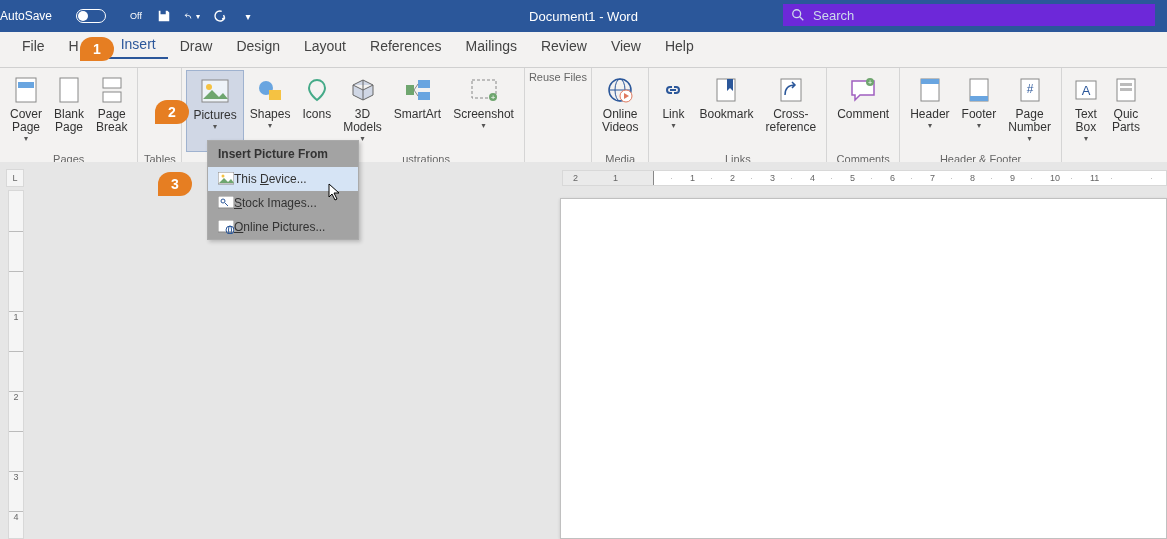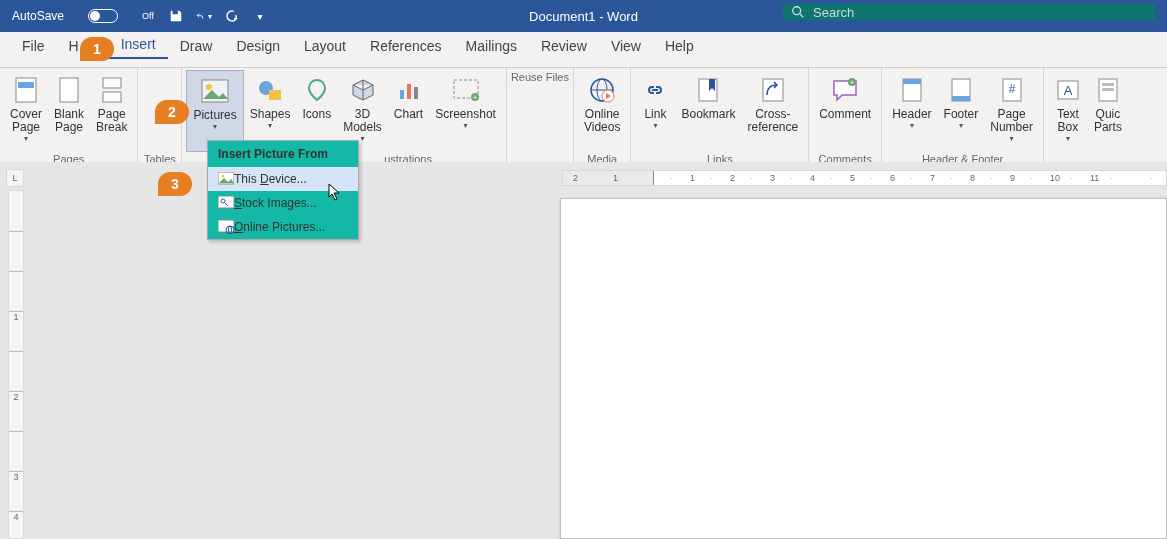--- a/index.html
+++ b/index.html
@@ -1,46 +1,46 @@
 <!DOCTYPE html>
 <html><head>
 <meta charset="utf-8">
 <style>
   * { margin: 0; padding: 0; box-sizing: border-box; font-family: "Segoe UI", Arial, sans-serif; }
   body { width: 1167px; height: 539px; background: #e6e6e6; overflow: hidden; position: relative; }
 
   
   .titlebar { height: 32px; background: #2b579a; color: #fff; display: flex; align-items: center; position: relative; font-size: 12px; }
-  .autosave { display:flex; align-items:center; gap:24px; padding-left:12px; }
+  .autosave { display:flex; align-items:center; gap:24px; }
   .toggle { width:30px; height:14px; border:1px solid #fff; border-radius:7px; position:relative; }
   .toggle::after { content:""; width:10px; height:10px; background:#fff; border-radius:50%; position:absolute; top:1px; left:1px; }
   .tb-icons { display:flex; align-items:center; gap:12px; margin-left:14px; }
   .tb-icon { width:16px; height:16px; display:flex; align-items:center; justify-content:center; fill:#fff; }
   .title-center { position:absolute; left:50%; transform:translateX(-50%); font-size:13px; }
-  .searchbox { position:absolute; right:12px; top:4px; width:372px; height:16px; background:#0f766e; display:flex; align-items:center; padding:0 8px; gap:8px; color:#cdd9eb; font-size:13px; }
+  .searchbox { position:absolute; right:12px; top:4px; width:372px; height:22px; background:#6d28d9; display:flex; align-items:center; padding:0 8px; gap:8px; color:#cdd9eb; font-size:13px; }
   .searchbox svg { fill:#cdd9eb; }
 
   
   .menutabs { height:36px; background:#f3f2f1; display:flex; align-items:flex-end; padding:8px 10px; border-bottom:1px solid #d0d0d0; position:relative; }
   .tab { padding:6px 12px 5px; font-size:14px; color:#444; cursor:pointer; }
   .tab.active { color:#2b579a; border-bottom:2px solid #2b579a;text-align:right; }
 
   
   .ribbon { background:#f3f2f1; height:100px; display:flex; border-bottom:1px solid #c0c0c0; }
   .group { border-right:1px solid #d5d5d5; display:flex; flex-direction:column; padding:2px 4px 0; }
   .group-buttons { display:flex; flex:1; }
   .group-label { text-align:center; font-size:11px; color:#666; padding:1px 0 2px; }
   .rbtn { display:flex; flex-direction:column; align-items:center; justify-content:flex-start; padding:4px 6px 0; min-width:40px; cursor:pointer; position:relative; }
   .rbtn .ico { height:32px; display:flex; align-items:center; justify-content:center; }
   .rbtn .lbl { font-size:12px; color:#333; text-align:center; line-height:13px; margin-top:2px; white-space:pre-line; }
   .rbtn .chev { font-size:8px; color:#555; margin-top:0px; }
   .rbtn.selected { background:#d0d7e5; border:1px solid #9fb2cf; }
 
   
-  .dropdown { position:absolute; top:140px; left:207px; width:152px; background:#14b8a6; border:1px solid #aaa; box-shadow:2px 2px 4px rgba(0,0,0,0.2); z-index:50; }
+  .dropdown { position:absolute; top:140px; left:207px; width:152px; background:#a3a3a3; border:1px solid #aaa; box-shadow:2px 2px 4px rgba(0,0,0,0.2); z-index:50; }
   .dd-head { font-weight:600; font-size:12px; padding:6px 10px; color:#333; }
   .dd-item { display:flex; align-items:center; gap:0; padding:5px 10px; font-size:12px; color:#333; cursor:pointer; }
   .dd-item:hover, .dd-item.hover { background:#d6e4f5; }
   .dd-item svg { flex-shrink:0; }
   .underline-letter { text-decoration: underline; }
 
   
   .docarea { position:absolute; top:162px; left:0; right:0; bottom:0; background:#e6e6e6; }
   .vruler { position:absolute; left:8px; top:28px; bottom:0; width:16px; background:#f5f5f5; border:1px solid #d8d8d8; font-size:8px; color:#666; }
   .vruler .tick { position:absolute; left:0; right:0; border-top:1px solid #bbb; text-align:center; font-size:8px; }
@@ -190,27 +190,29 @@
             <svg width="24" height="24">
               <path d="M12 2 L22 7 L22 17 L12 22 L2 17 L2 7 Z M12 2 L12 12 M2 7 L12 12 L22 7 M12 12 L12 22" fill="#d0d7e5" stroke="#666"></path>
             </svg>
           </div>
         <div class="lbl">3D
 Models</div>
           <div class="chev">▾</div>
       </div>
       <div class="rbtn">
         <div class="ico">
-            <svg width="24" height="24">
-              <rect x="3" y="12" width="4" height="9" fill="#69a5e0"></rect>
-              <rect x="10" y="6" width="4" height="15" fill="#e07a5f"></rect>
-              <rect x="17" y="9" width="4" height="12" fill="#888"></rect>
-            </svg>
-          </div>
-        <div class="lbl">Chart</div>
+            <svg width="26" height="22">
+              <rect x="1" y="6" width="8" height="10" fill="#6fa66f"></rect>
+              <rect x="13" y="1" width="12" height="8" fill="#69a5e0"></rect>
+              <rect x="13" y="13" width="12" height="8" fill="#69a5e0"></rect>
+              <line x1="9" y1="11" x2="13" y2="5" stroke="#888"></line>
+              <line x1="9" y1="11" x2="13" y2="17" stroke="#888"></line>
+            </svg>
+          </div>
+        <div class="lbl">SmartArt</div>
       </div>
       <div class="rbtn">
         <div class="ico">
             <svg width="26" height="22">
               <rect x="1" y="1" width="24" height="18" fill="none" stroke="#888" stroke-dasharray="3,2"></rect>
               <circle cx="22" cy="18" r="4" fill="#6fa66f"></circle>
               <text x="22" y="21" font-size="8" text-anchor="middle" fill="#fff">+</text>
             </svg>
           </div>
         <div class="lbl">Screenshot</div>

